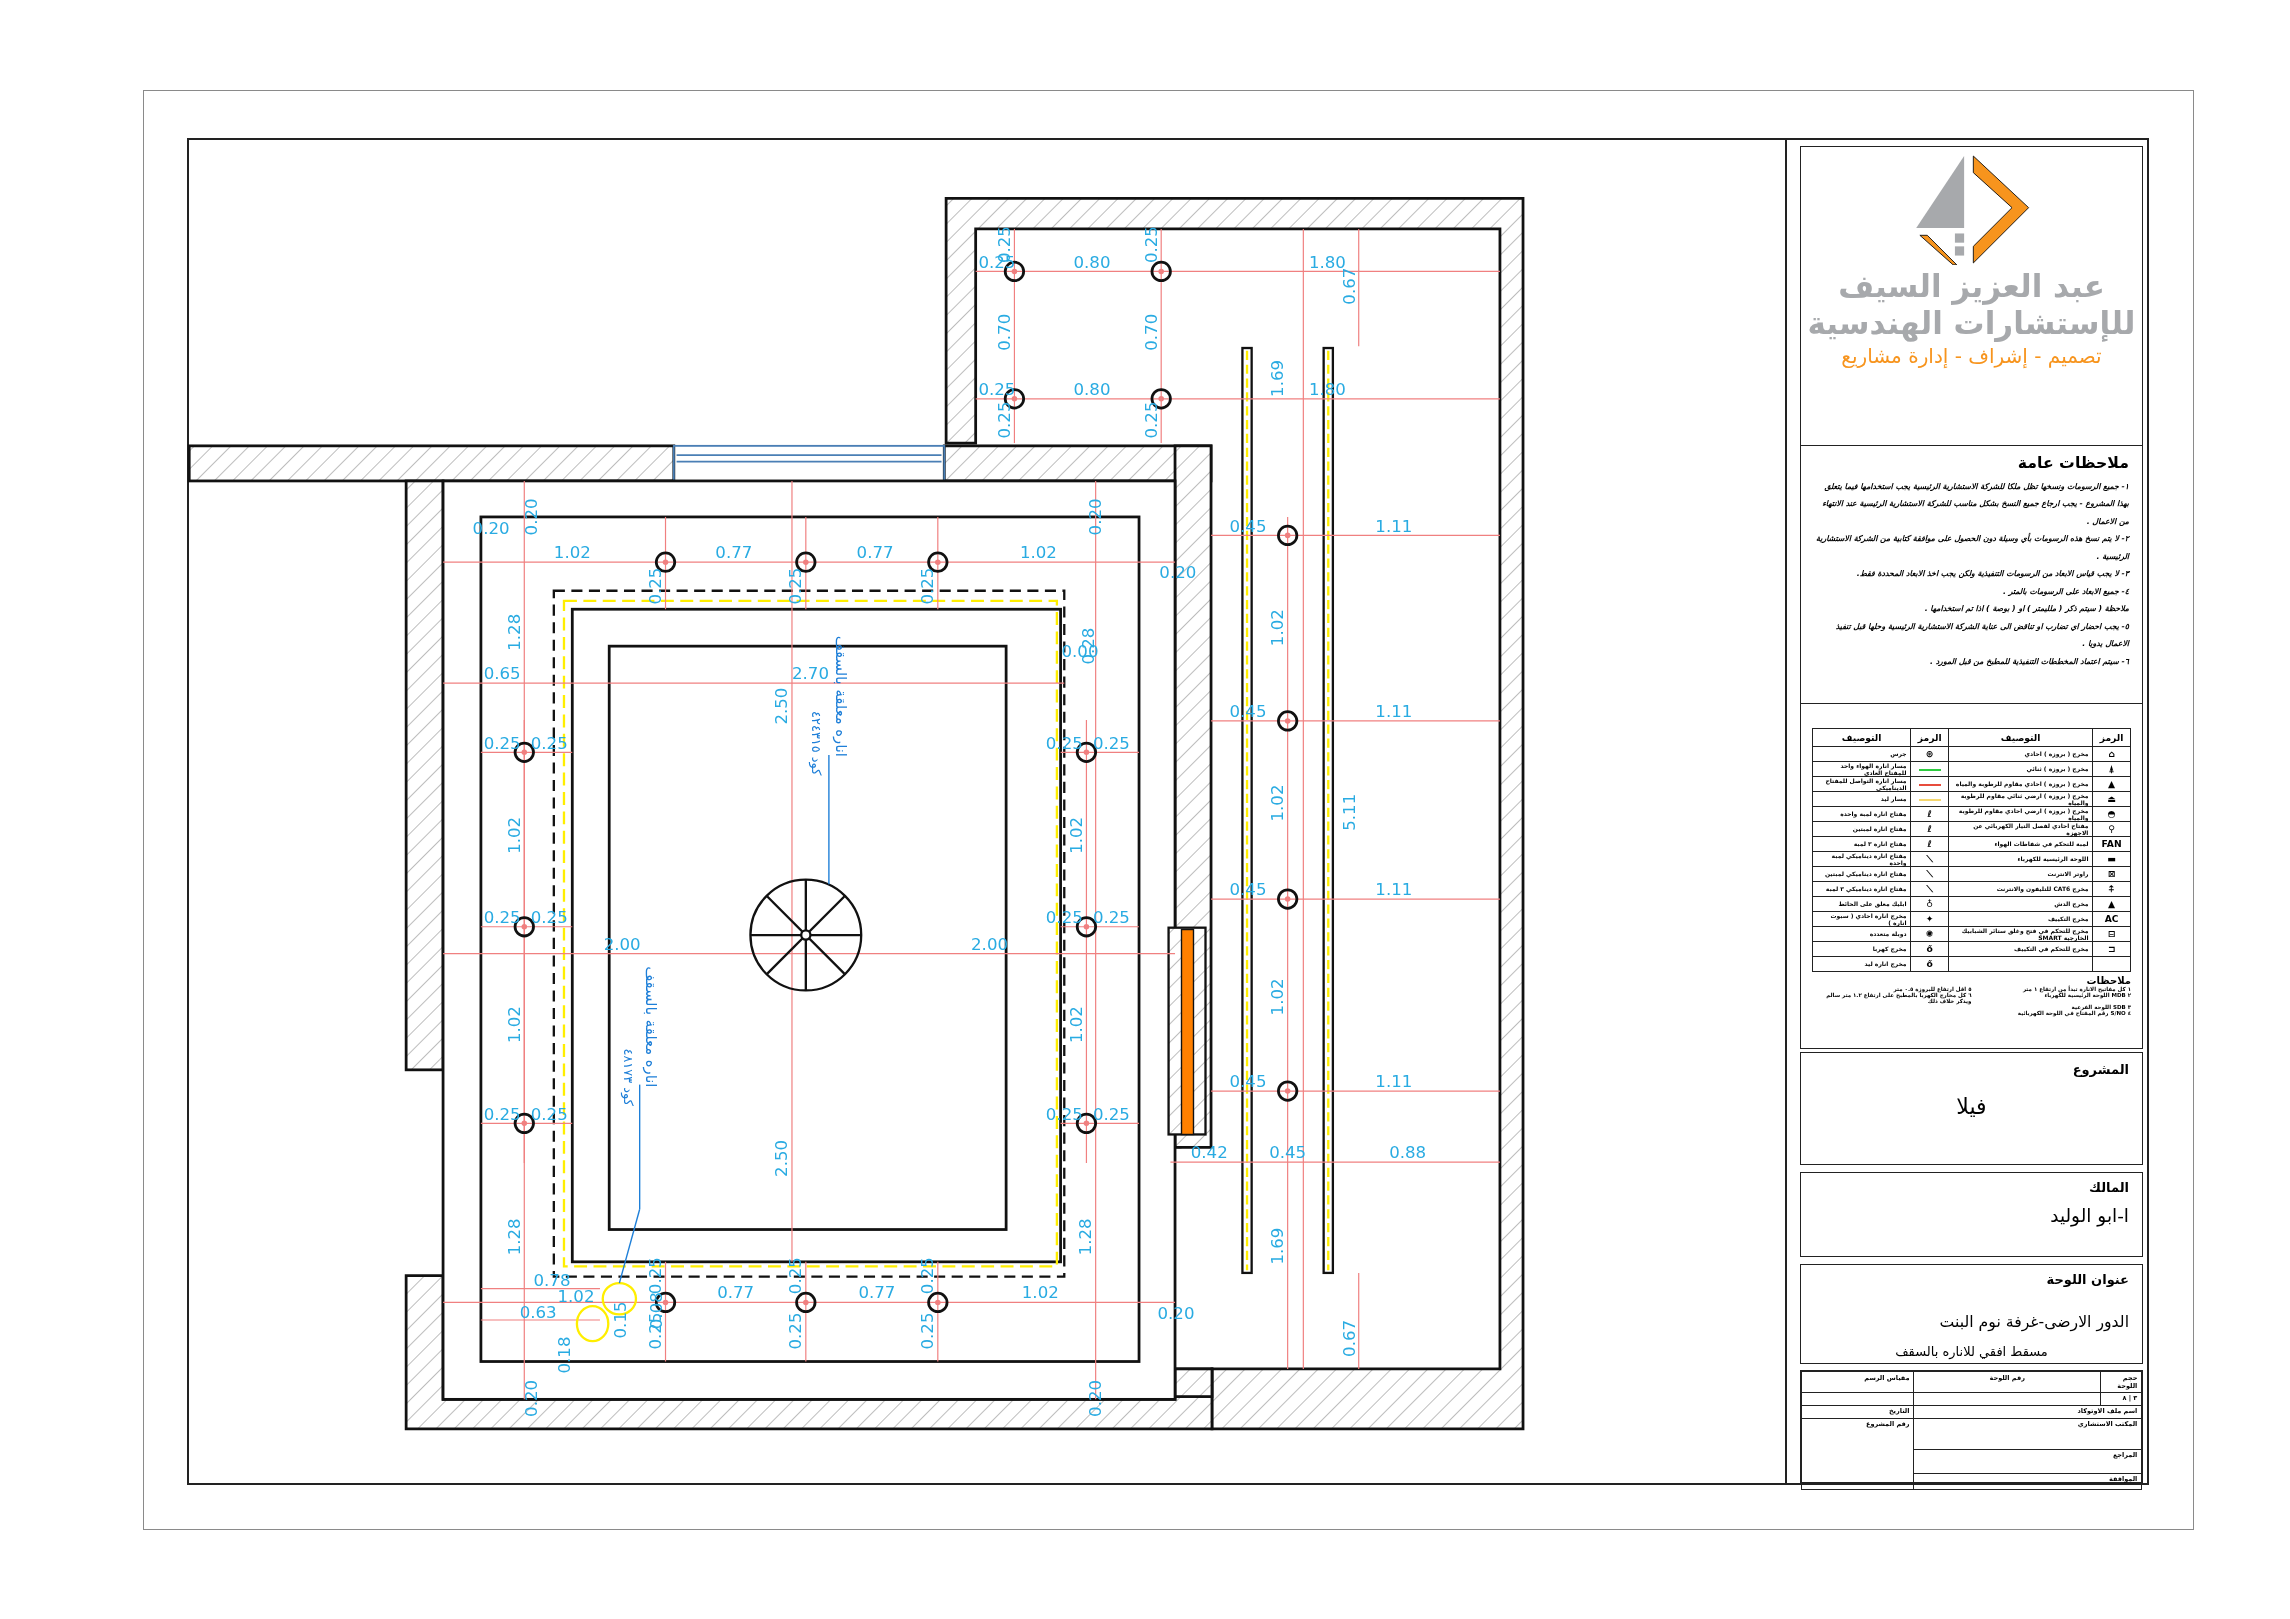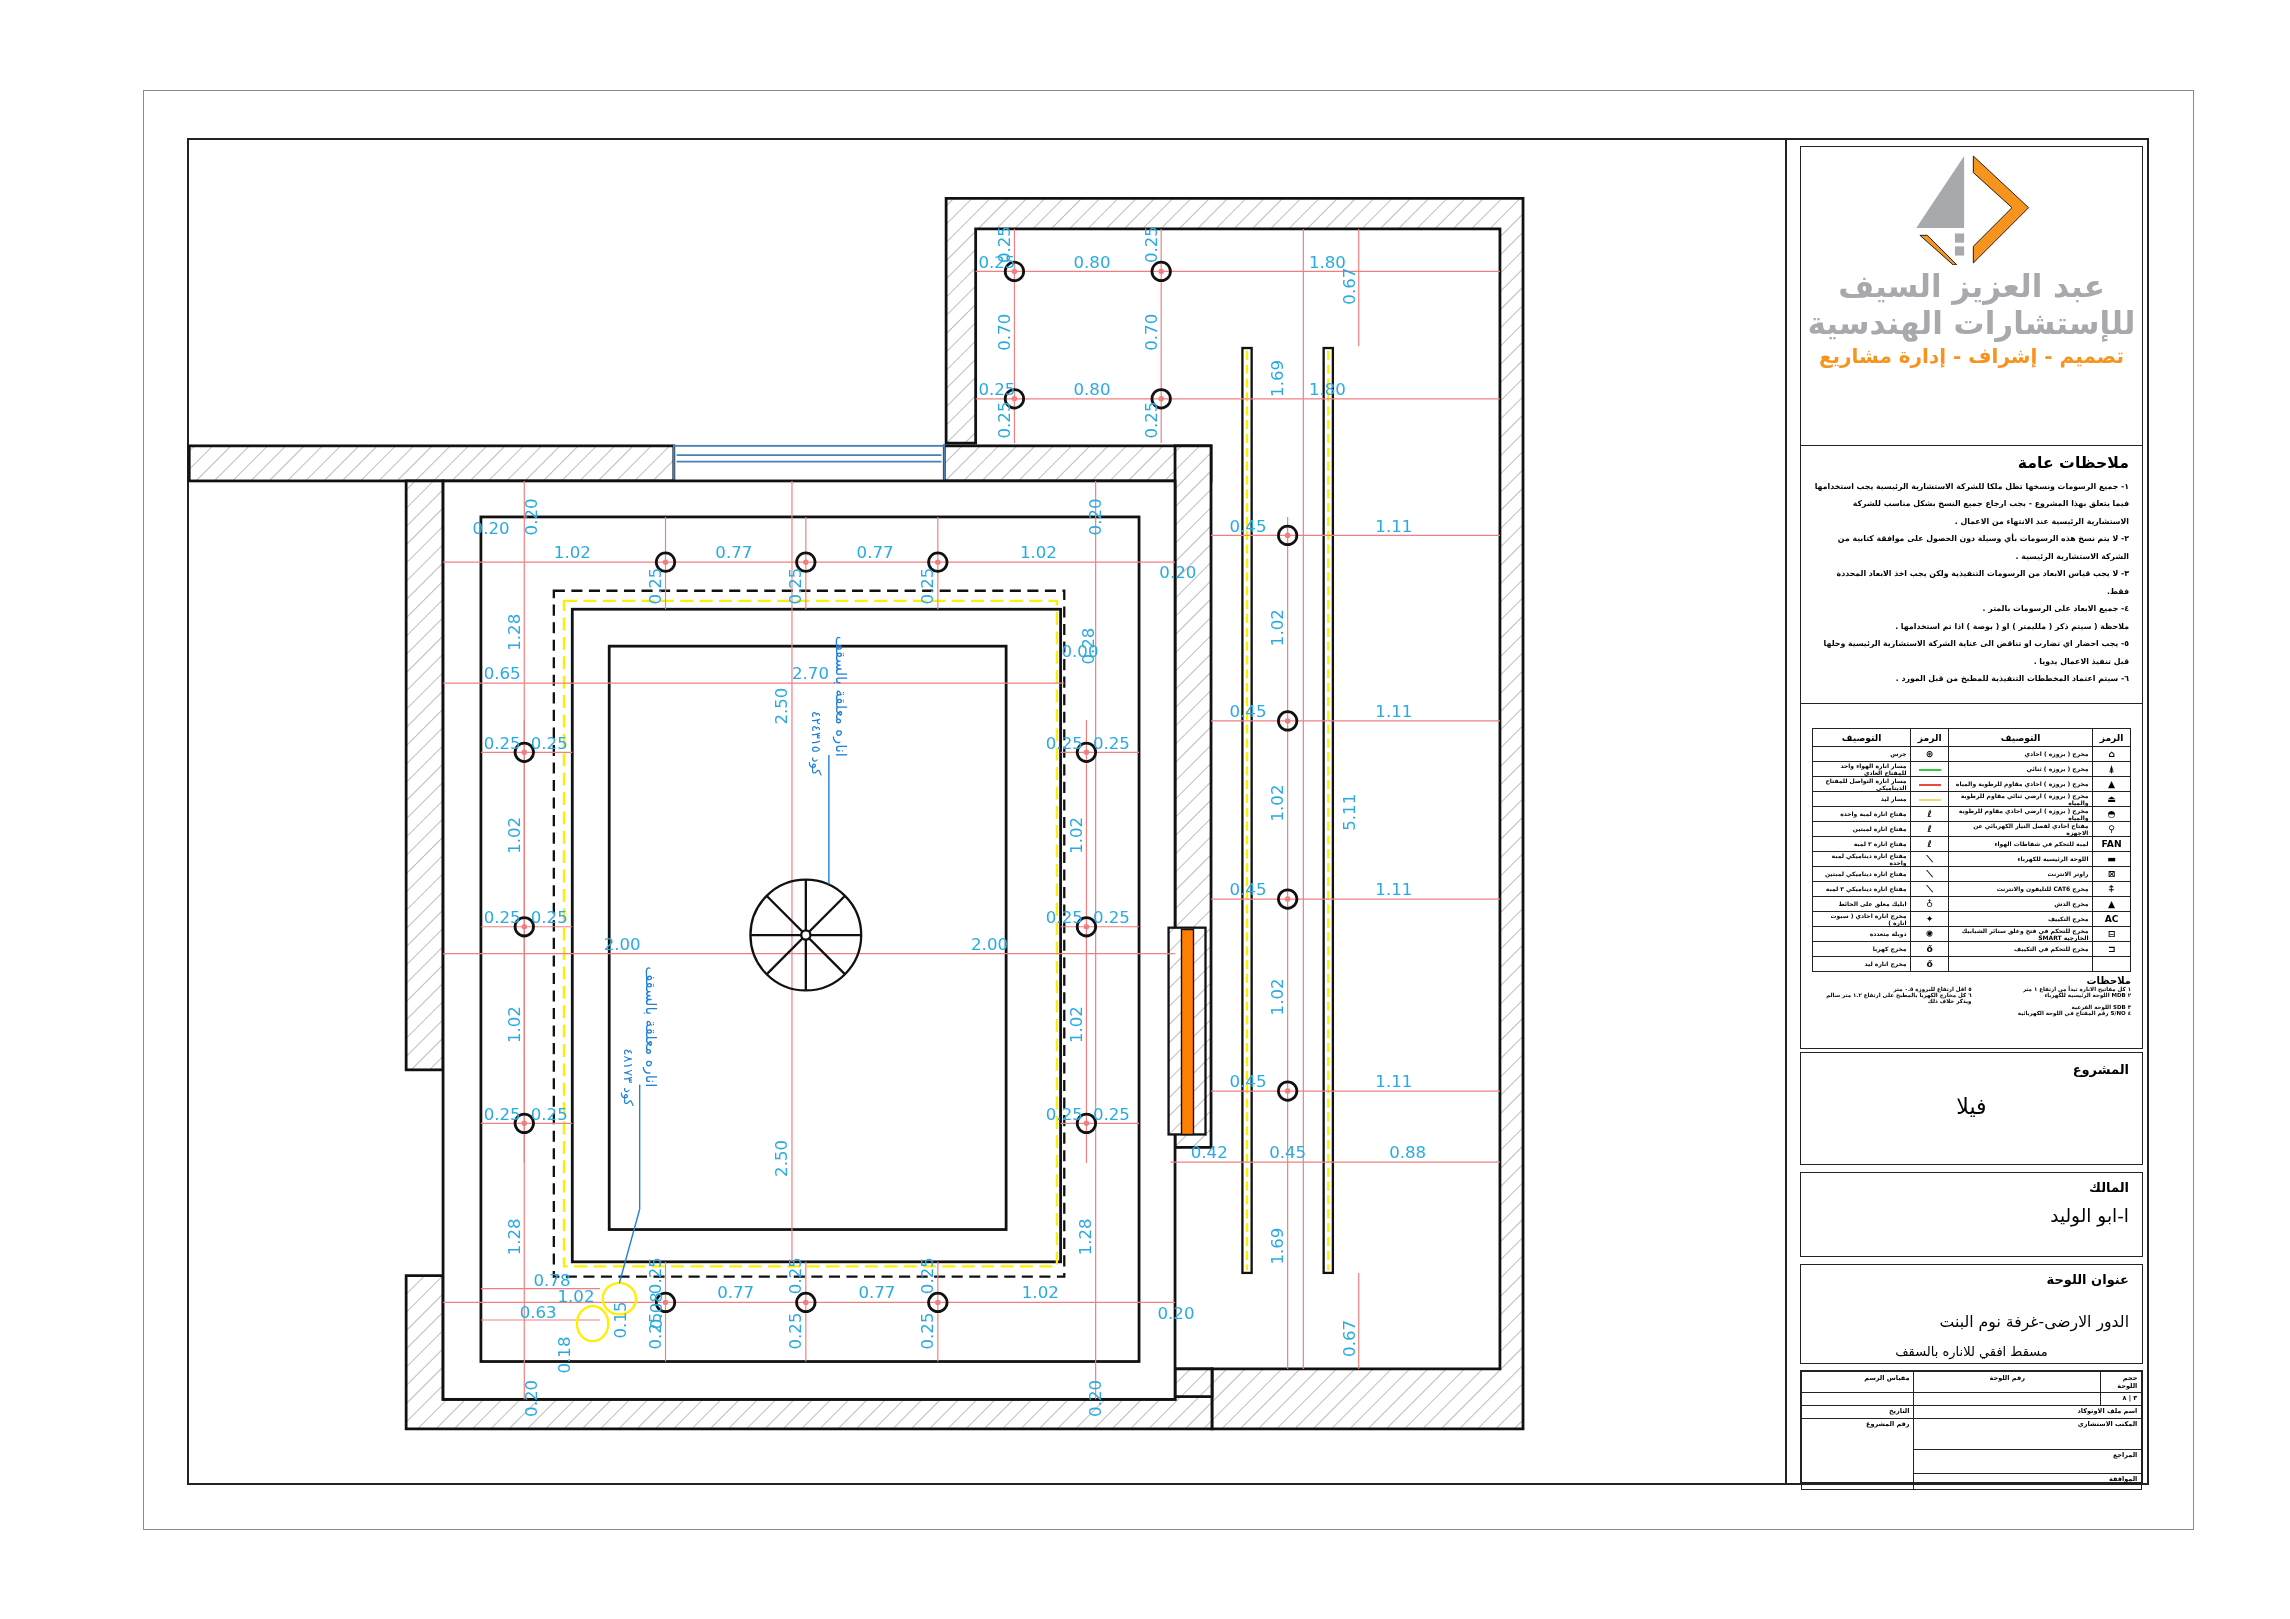--- a/index.html
+++ b/index.html
@@ -4,24 +4,24 @@
 <style>
   html,body{margin:0;padding:0;background:#fff;}
   body{width:2291px;height:1620px;position:relative;overflow:hidden;font-family:"DejaVu Sans",sans-serif;}
   .sheet-outer{position:absolute;left:143px;top:90px;width:2051px;height:1440px;border:1.8px solid #8a8a8a;box-sizing:border-box;}
   .sheet-inner{position:absolute;left:187px;top:138px;width:1962px;height:1347px;border:2.8px solid #222;box-sizing:border-box;}
   .divider{position:absolute;left:1785px;top:138px;width:0;height:1347px;border-left:2.8px solid #222;}
   svg.plan{position:absolute;left:0;top:0;}
   .tb{position:absolute;left:1800px;width:343px;box-sizing:border-box;border:1.8px solid #222;background:#fff;}
   .logo-box{top:146px;height:311px;text-align:center;}
   .firm1,.firm2{font-family:"DejaVu Sans",sans-serif;font-weight:bold;color:#a7a9ac;font-size:31px;line-height:37px;letter-spacing:0.9px;}
-  .firm3{font-family:"DejaVu Sans",sans-serif;font-weight:bold;color:#f7941d;font-size:20px;line-height:28px;}
+  .firm3{font-family:"DejaVu Sans",sans-serif;font-weight:normal;color:#f7941d;font-size:20px;line-height:28px;}
   .notes-box{top:445px;height:302px;direction:rtl;padding:7.4px 13px;}
   .notes-box h3{margin:0 0 5.5px 0;font-size:15.7px;font-weight:bold;}
-  .notes-box p{margin:0;font-size:7.8px;font-weight:bold;line-height:17.5px;}
+  .notes-box p{margin:0;font-size:7.8px;font-weight:bold;line-height:17.5px;font-style:italic;}
   .legend-box{top:703px;height:346px;direction:rtl;padding:24px 11px 0 11px;}
   table.legend{border-collapse:collapse;width:100%;font-size:6px;font-weight:bold;}
   table.legend th{border:1.4px solid #222;font-size:9.2px;height:14.8px;}
   table.legend td{border:1.4px solid #222;height:14px;padding:0 3.7px;}
   table.legend td.sym{width:29.5px;text-align:center;font-size:9.2px;}
   .legend-notes{font-size:5.5px;font-weight:bold;margin-top:3.7px;}
   .legend-notes .h{font-size:10px;}
   .proj-box{top:1052px;height:113px;direction:rtl;padding:9.2px 13px;}
   .owner-box{top:1172px;height:85px;direction:rtl;padding:7.4px 13px;}
   .sheet-box{top:1264px;height:100px;direction:rtl;padding:7px 13px;}

